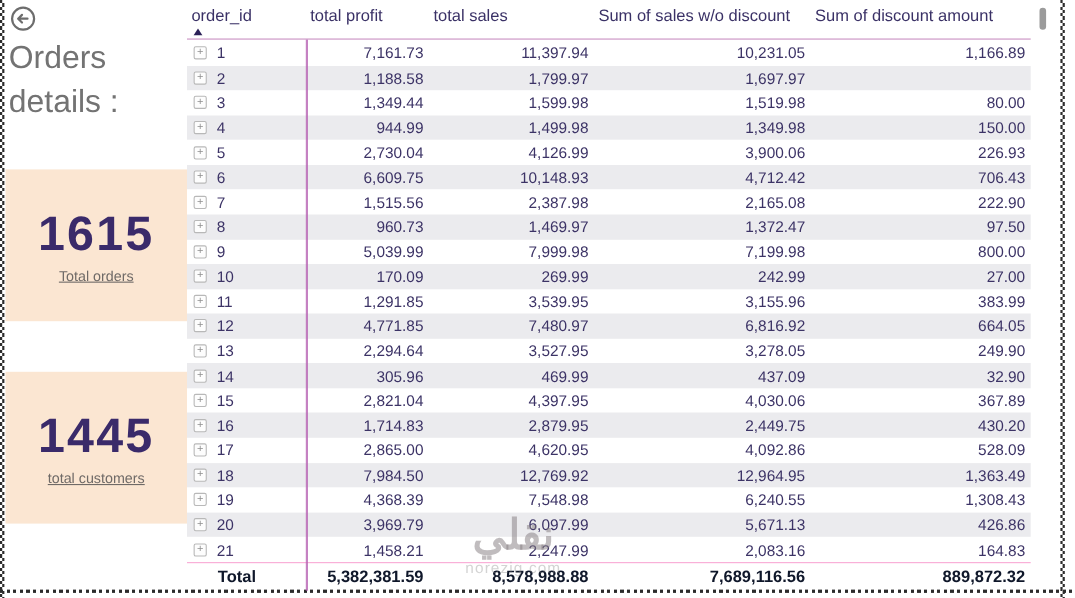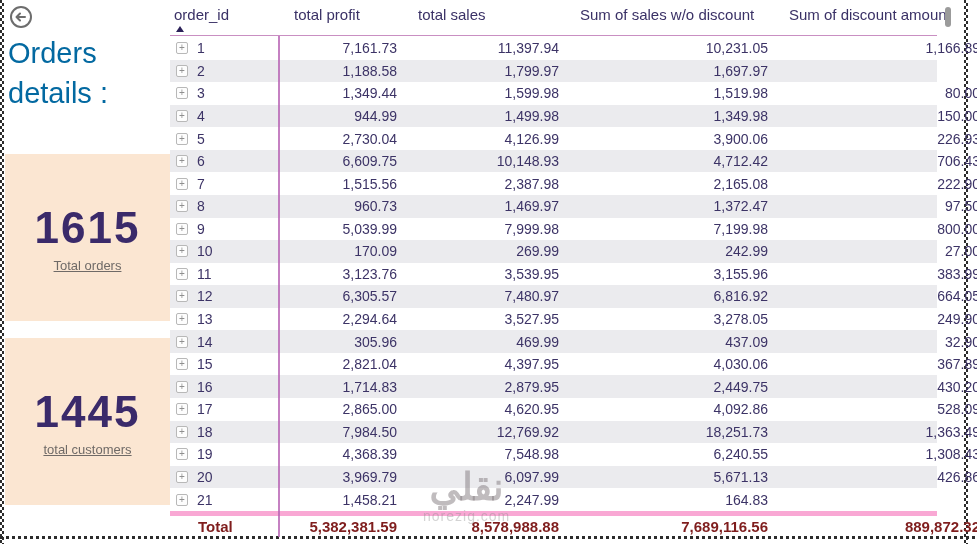--- a/index.html
+++ b/index.html
@@ -12,45 +12,45 @@
                      repeating-linear-gradient(transparent 0 3px, #2c2c2c 3px 6px);
     background-size:2px 100%,2px 100%; background-position:0 0,2px 0; background-repeat:no-repeat; }
   .edge-left { left:0; }
   .edge-right { left:964px; }
   .edge-bottom { position:absolute; left:0; top:536px; width:977px; height:3px; pointer-events:none;
     background-image:repeating-linear-gradient(to right, #2c2c2c 0 3px, transparent 3px 6px);
     background-size:100% 3px; background-repeat:no-repeat; }
 
   
   .back-btn { position:absolute; left:9px; top:5px; width:24px; height:24px; cursor:pointer; }
-  .page-title { position:absolute; left:8px; top:33px; font-size:29px; line-height:40px; color:#0369a1; }
-  .kpi { position:absolute; left:5px; width:165px; height:167px; background:#fbe6d2;
+  .page-title { position:absolute; left:8px; top:33px; font-size:29px; line-height:40px; color:#737373; }
+  .kpi { position:absolute; left:5px; width:165px; height:138px; background:#fbe6d2;
          display:flex; flex-direction:column; align-items:center; justify-content:center; }
   .kpi-1 { top:154px; } .kpi-2 { top:338px; }
   .kpi .value { font-size:44px; font-weight:600; color:#3a2a6a; letter-spacing:2px; }
   .kpi .label { font-size:13px; color:#6f6a67; margin-top:5px;text-decoration:underline; }
 
   
   .table { position:absolute; left:170px; top:0; width:767px; height:540px; }
-  .grid-row { display:grid; grid-template-columns:108px 112px 150px 197px 200px;gap:12px; }
+  .grid-row { display:grid; grid-template-columns:108px 112px 150px 197px 200px; }
   .thead { height:36px; border-bottom:1px solid #c98fc2; }
   .th { font-size:15px; color:#3a3166; padding:6px 5px 0 4px; position:relative; white-space:nowrap; cursor:pointer; }
   .sort-arrow { position:absolute; left:6px; top:26px; width:0; height:0;
     border-left:4px solid transparent; border-right:4px solid transparent; border-bottom:6px solid #2b2158; }
   .tbody { position:absolute; top:37px; left:0; width:767px; }
   .trow { height:22.57px; align-items:center; font-size:14px; color:#3c3366; cursor:pointer; }
   .trow.alt { background:#ebebee; }
   .cell { overflow:hidden; white-space:nowrap; }
   .cell.num { text-align:right; padding-right:5px; }
   .id-cell { display:flex; align-items:center; gap:9px; padding-left:6px; }
   .expand { width:12px; height:12px; border:1px solid #b8b8b8; border-radius:2px; background:#fdfdfd;
     color:#8f8f8f; font-size:10px; line-height:9px; text-align:center; flex:0 0 auto; cursor:pointer; }
   .col-line { position:absolute; left:108px; top:36px; width:2px; height:501px; background:#b761b3; opacity:.8; }
   .total-row { position:absolute; top:511px; left:0; width:767px; height:26px; align-items:center;
-    border-top:5px solid #f9a8d4; font-size:15px; font-weight:bold; color:#7f1d1d; background:transparent; }
+    border-top:1px solid #f9a8d4; font-size:15px; font-weight:bold; color:#0f172a; background:transparent; }
   .total-row .label-cell { padding-left:28px; }
 
   .scroll-thumb { position:absolute; left:945px; top:7px; width:6px; height:20px;
     background:#9b9b9b; border-radius:3px; cursor:pointer; }
 
   .watermark { position:absolute; left:423px; top:466px; z-index:5; pointer-events:none; text-align:center; }
   .wm-text { display:block; font-size:38px; font-weight:bold; color:rgba(130,122,126,0.5); line-height:42px; }
   .wm-domain { display:block; font-size:14px; letter-spacing:1px; color:rgba(140,140,140,0.38); }
 </style>
 </head>
@@ -193,31 +193,31 @@
           <div class="cell num">170.09</div>
           <div class="cell num">269.99</div>
           <div class="cell num">242.99</div>
           <div class="cell num">27.00</div>
         </div>
         <div class="grid-row trow">
           <div class="cell id-cell">
             <span class="expand">+</span>
             <span class="idtxt">11</span>
           </div>
-          <div class="cell num">3,123.76</div>
+          <div class="cell num">1,291.85</div>
           <div class="cell num">3,539.95</div>
           <div class="cell num">3,155.96</div>
           <div class="cell num">383.99</div>
         </div>
         <div class="grid-row trow alt">
           <div class="cell id-cell">
             <span class="expand">+</span>
             <span class="idtxt">12</span>
           </div>
-          <div class="cell num">6,305.57</div>
+          <div class="cell num">4,771.85</div>
           <div class="cell num">7,480.97</div>
           <div class="cell num">6,816.92</div>
           <div class="cell num">664.05</div>
         </div>
         <div class="grid-row trow">
           <div class="cell id-cell">
             <span class="expand">+</span>
             <span class="idtxt">13</span>
           </div>
           <div class="cell num">2,294.64</div>
@@ -265,21 +265,21 @@
           <div class="cell num">4,092.86</div>
           <div class="cell num">528.09</div>
         </div>
         <div class="grid-row trow alt">
           <div class="cell id-cell">
             <span class="expand">+</span>
             <span class="idtxt">18</span>
           </div>
           <div class="cell num">7,984.50</div>
           <div class="cell num">12,769.92</div>
-          <div class="cell num">18,251.73</div>
+          <div class="cell num">12,964.95</div>
           <div class="cell num">1,363.49</div>
         </div>
         <div class="grid-row trow">
           <div class="cell id-cell">
             <span class="expand">+</span>
             <span class="idtxt">19</span>
           </div>
           <div class="cell num">4,368.39</div>
           <div class="cell num">7,548.98</div>
           <div class="cell num">6,240.55</div>
@@ -295,20 +295,21 @@
           <div class="cell num">5,671.13</div>
           <div class="cell num">426.86</div>
         </div>
         <div class="grid-row trow">
           <div class="cell id-cell">
             <span class="expand">+</span>
             <span class="idtxt">21</span>
           </div>
           <div class="cell num">1,458.21</div>
           <div class="cell num">2,247.99</div>
+          <div class="cell num">2,083.16</div>
           <div class="cell num">164.83</div>
         </div>
       </div>
 
     <div class="grid-row total-row">
       <div class="cell label-cell">Total</div>
       <div class="cell num">5,382,381.59</div>
       <div class="cell num">8,578,988.88</div>
       <div class="cell num">7,689,116.56</div>
       <div class="cell num">889,872.32</div>

